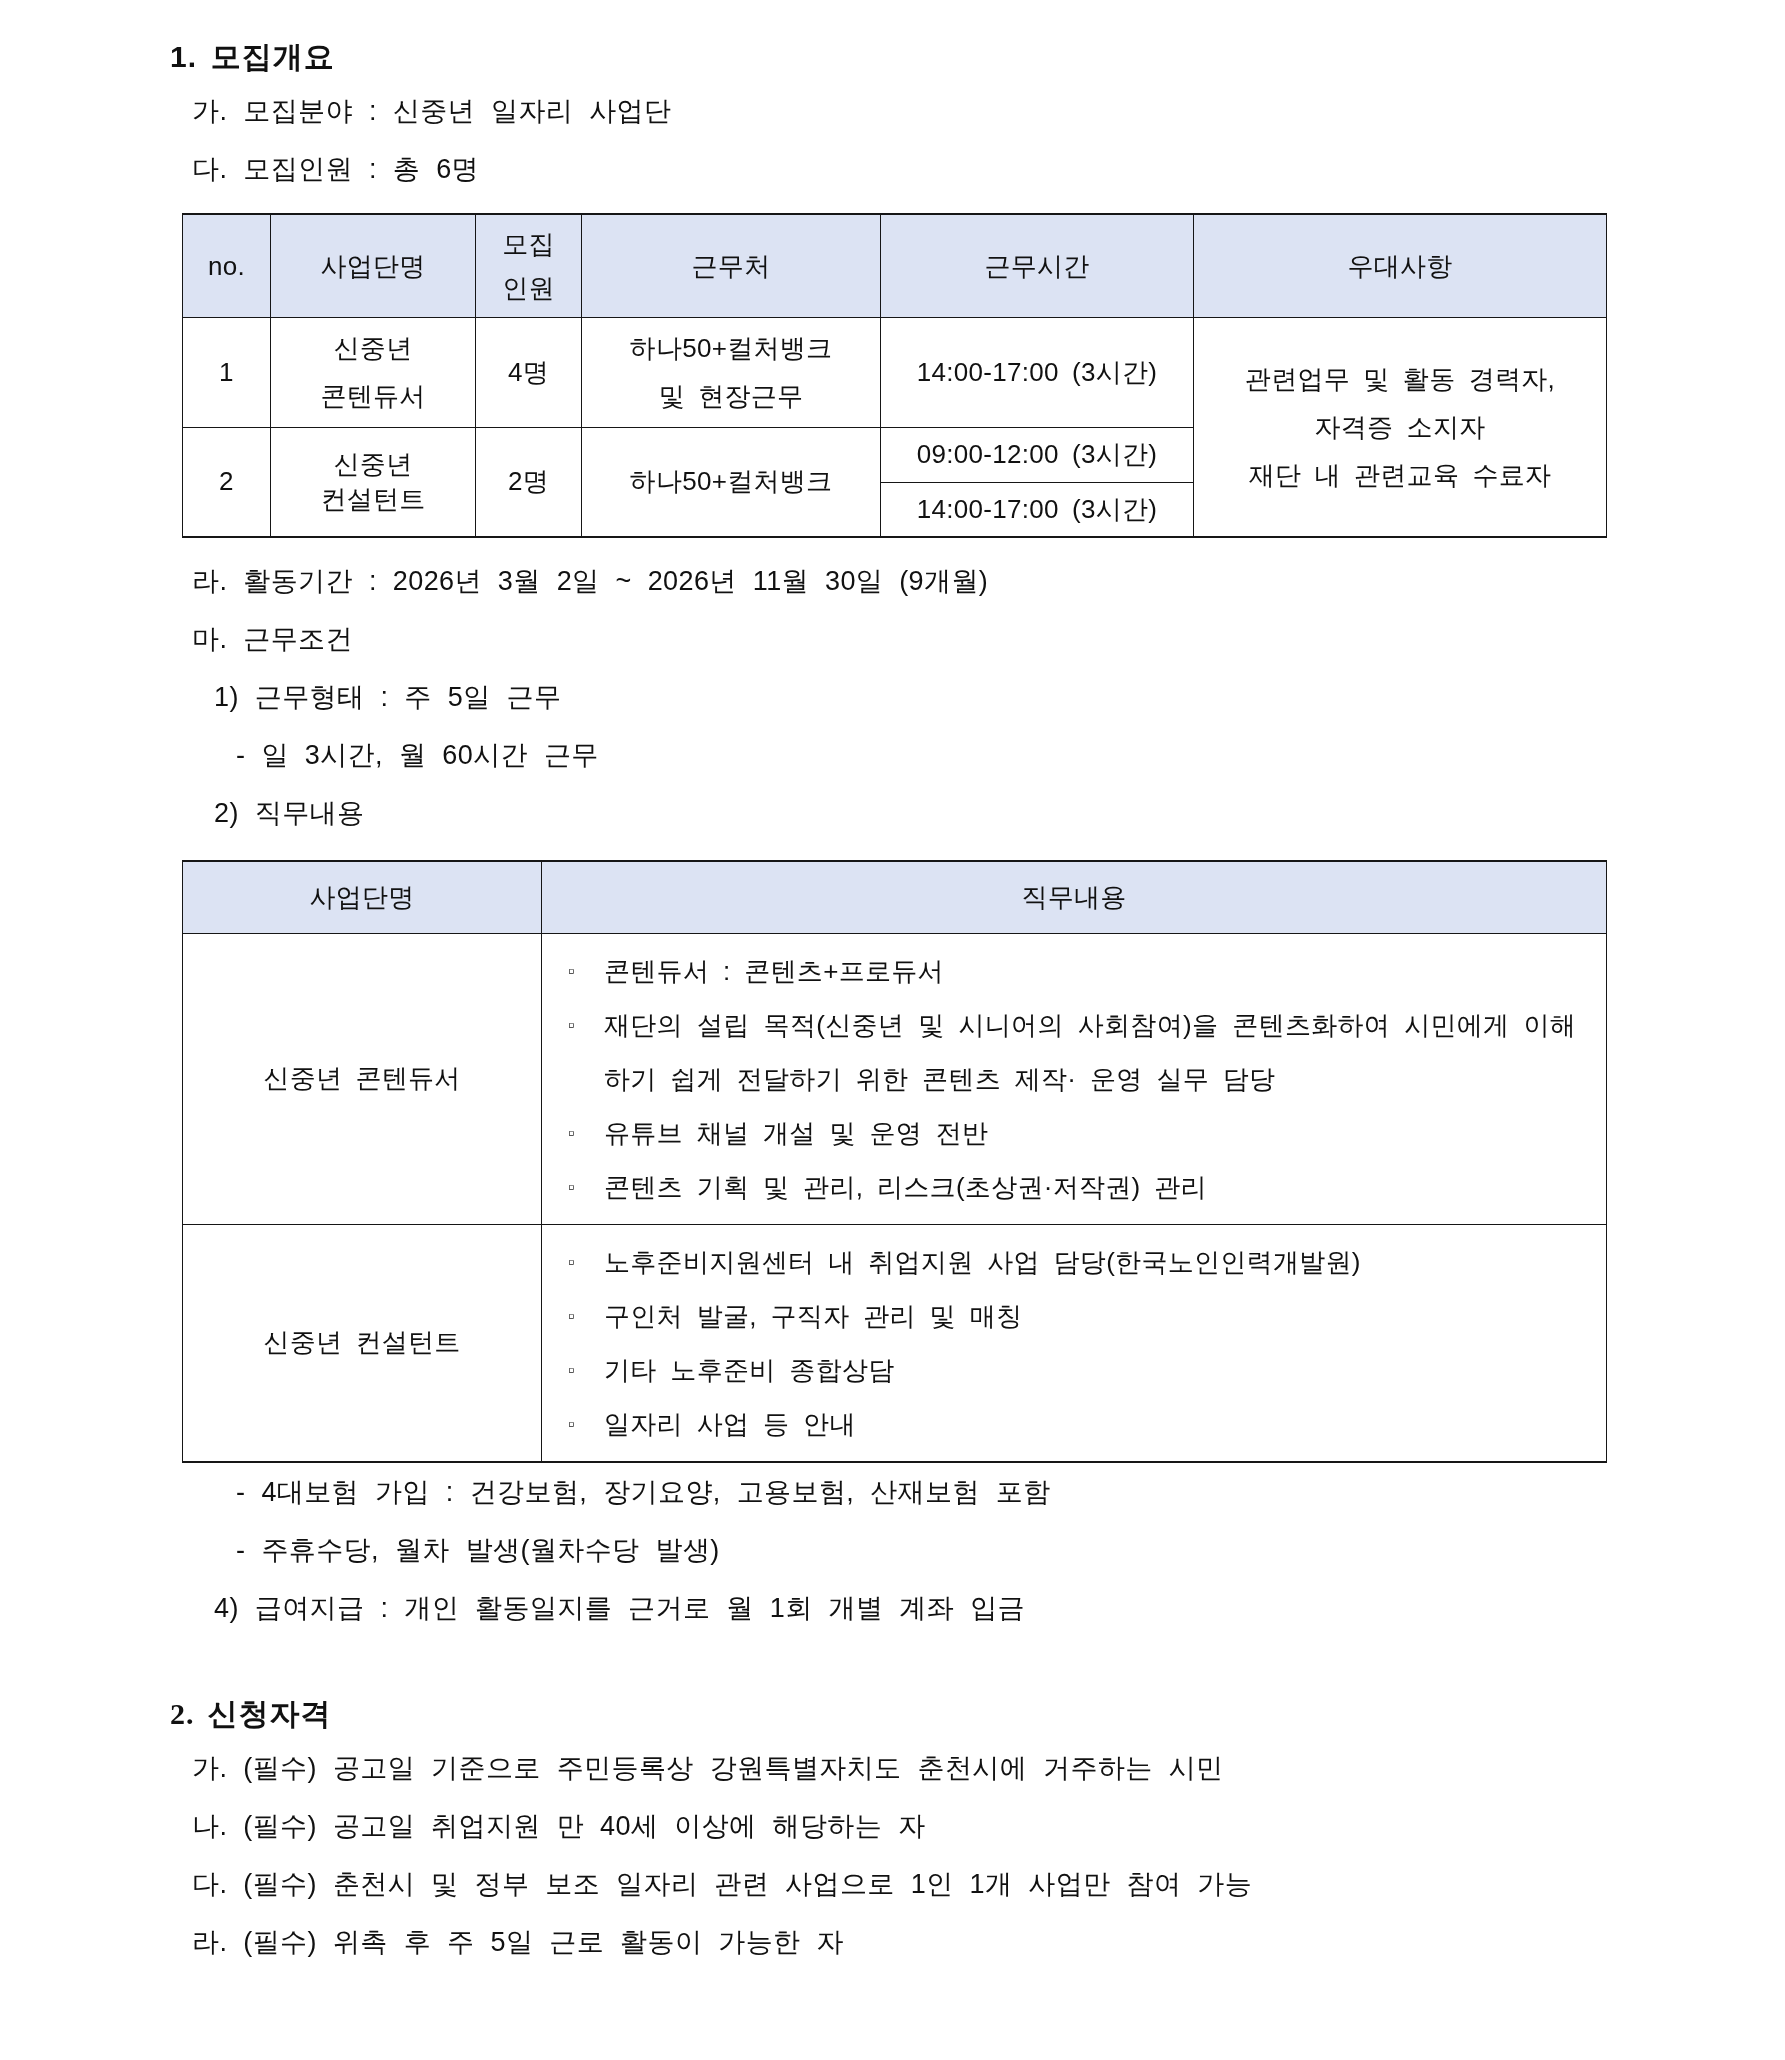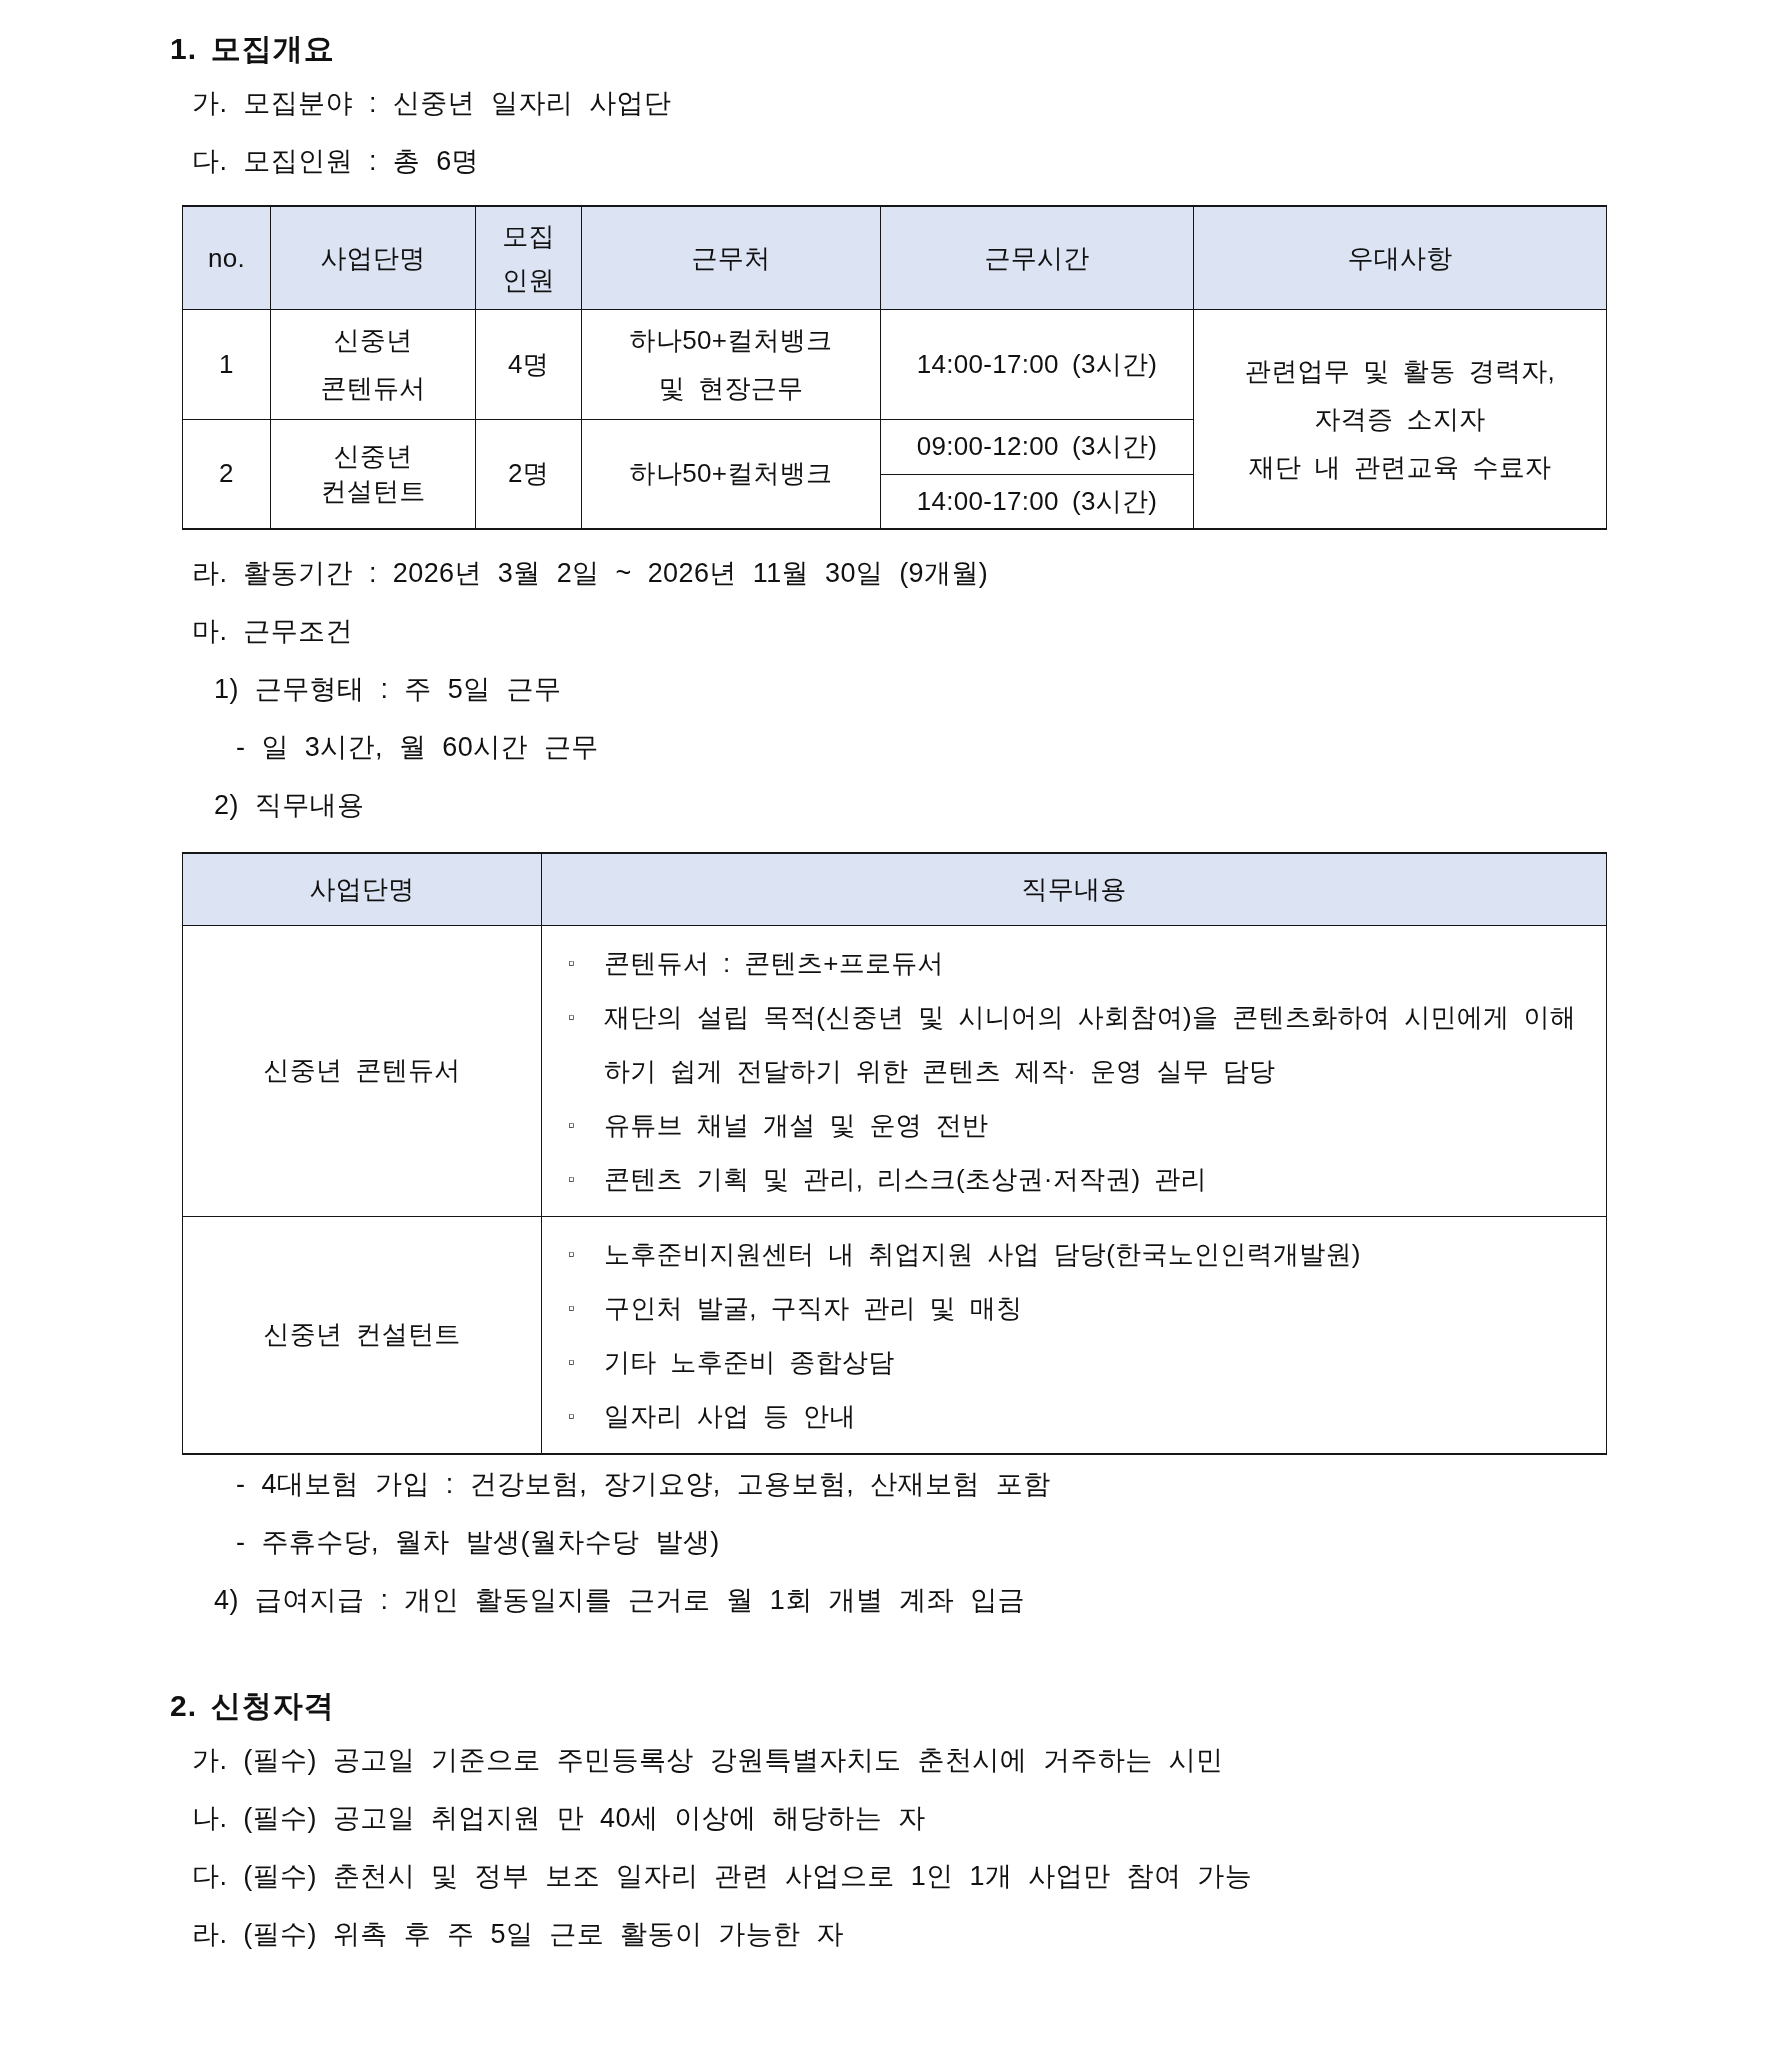--- a/index.html
+++ b/index.html
@@ -3,28 +3,28 @@
 <meta charset="utf-8">
 <style>
   * { margin:0; padding:0; box-sizing:border-box; }
   html,body { background:#ffffff; }
   .page {
     position:relative;
     width:1785px; height:2060px;
     background:#ffffff;
     color:#111;
     font-family:"Liberation Sans","DejaVu Sans",sans-serif;
-    padding:24px 40px 0 170px;
+    padding:32px 40px 0 170px;
     overflow:hidden;
   }
   .h-title {
     font-size:30px; font-weight:bold; line-height:50px;
     letter-spacing:1px; word-spacing:0.15em;
   }
-  .h-title.second { margin-top:52px; }
+  .h-title.second { margin-top:52px;font-family:Liberation Serif, serif; }
   .line {
     font-size:27px; line-height:58px; margin-left:22px;
     word-spacing:0.30em; letter-spacing:0.4px; white-space:nowrap;
   }
   .indent1 { margin-left:44px; }
   .indent2 { margin-left:66px; }
 
   table {
     border-collapse:collapse; table-layout:fixed;
     width:1424px; margin-left:12px;

